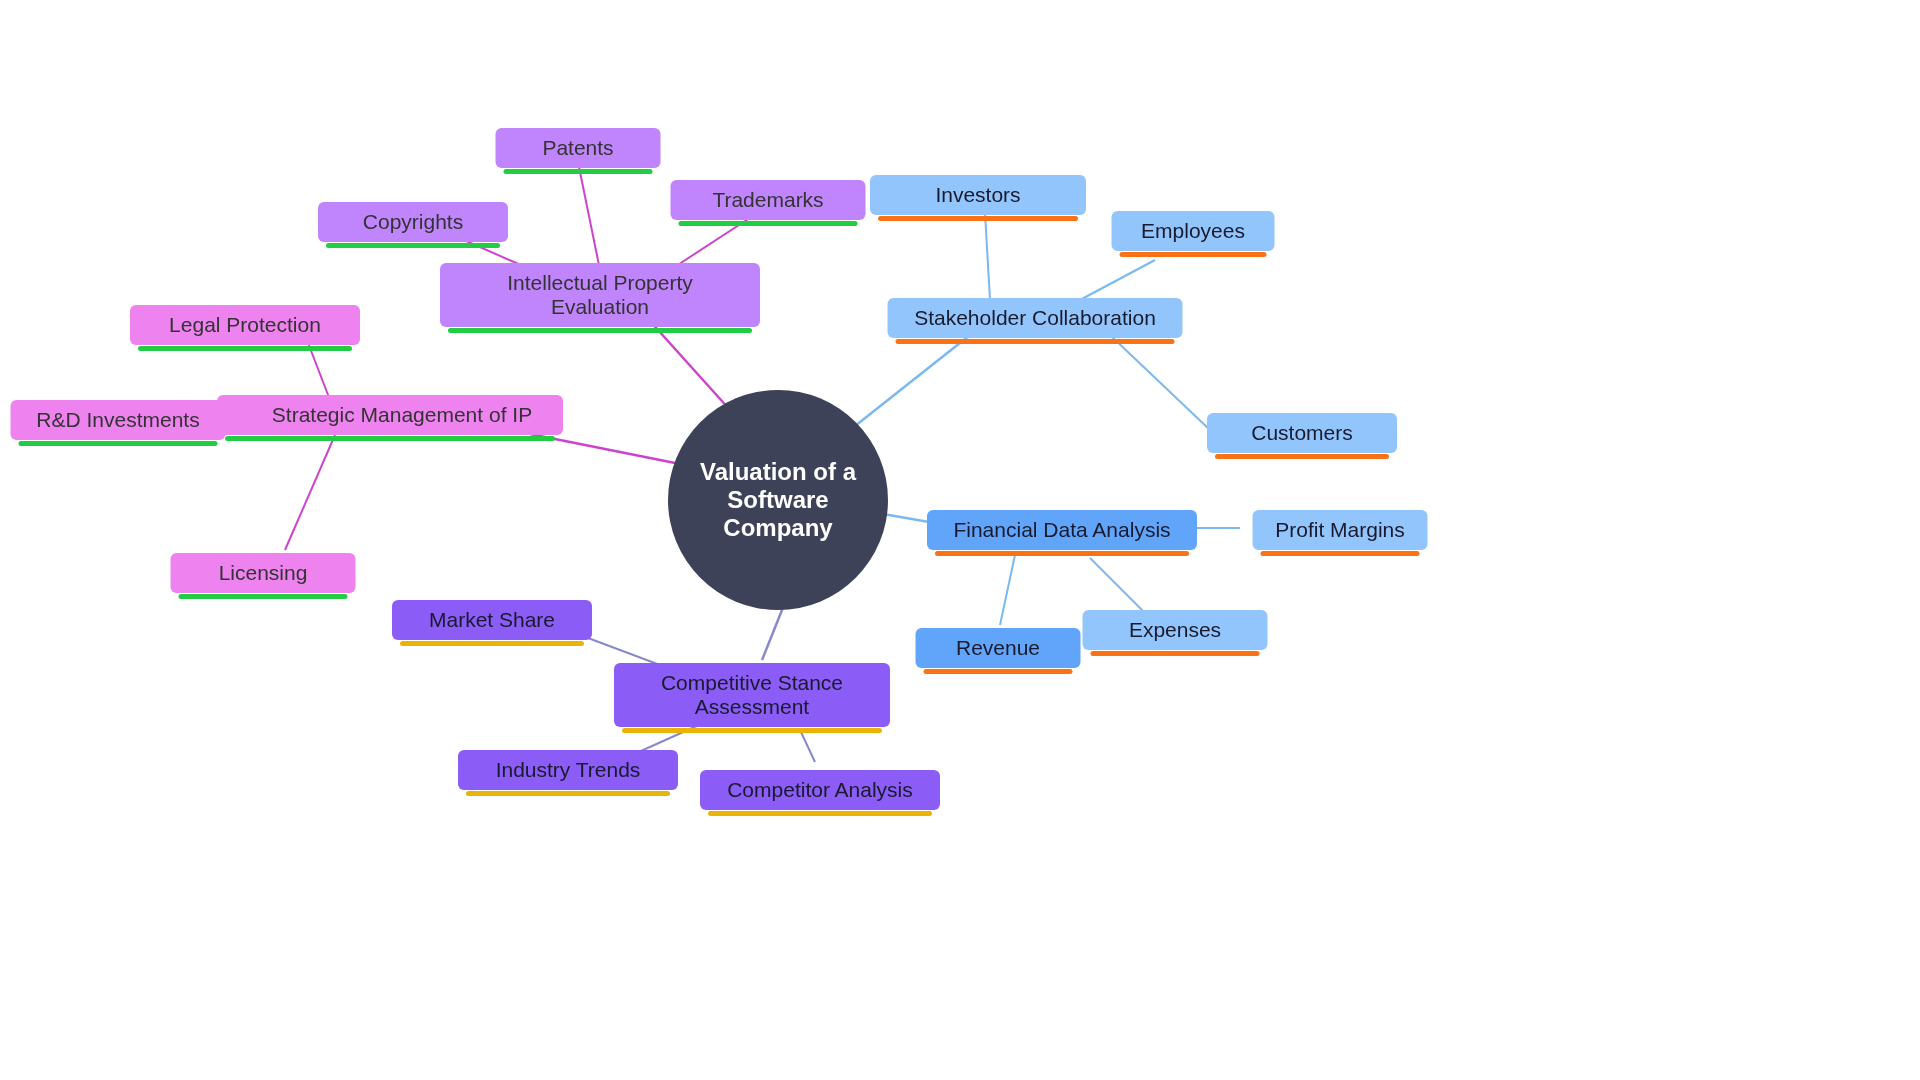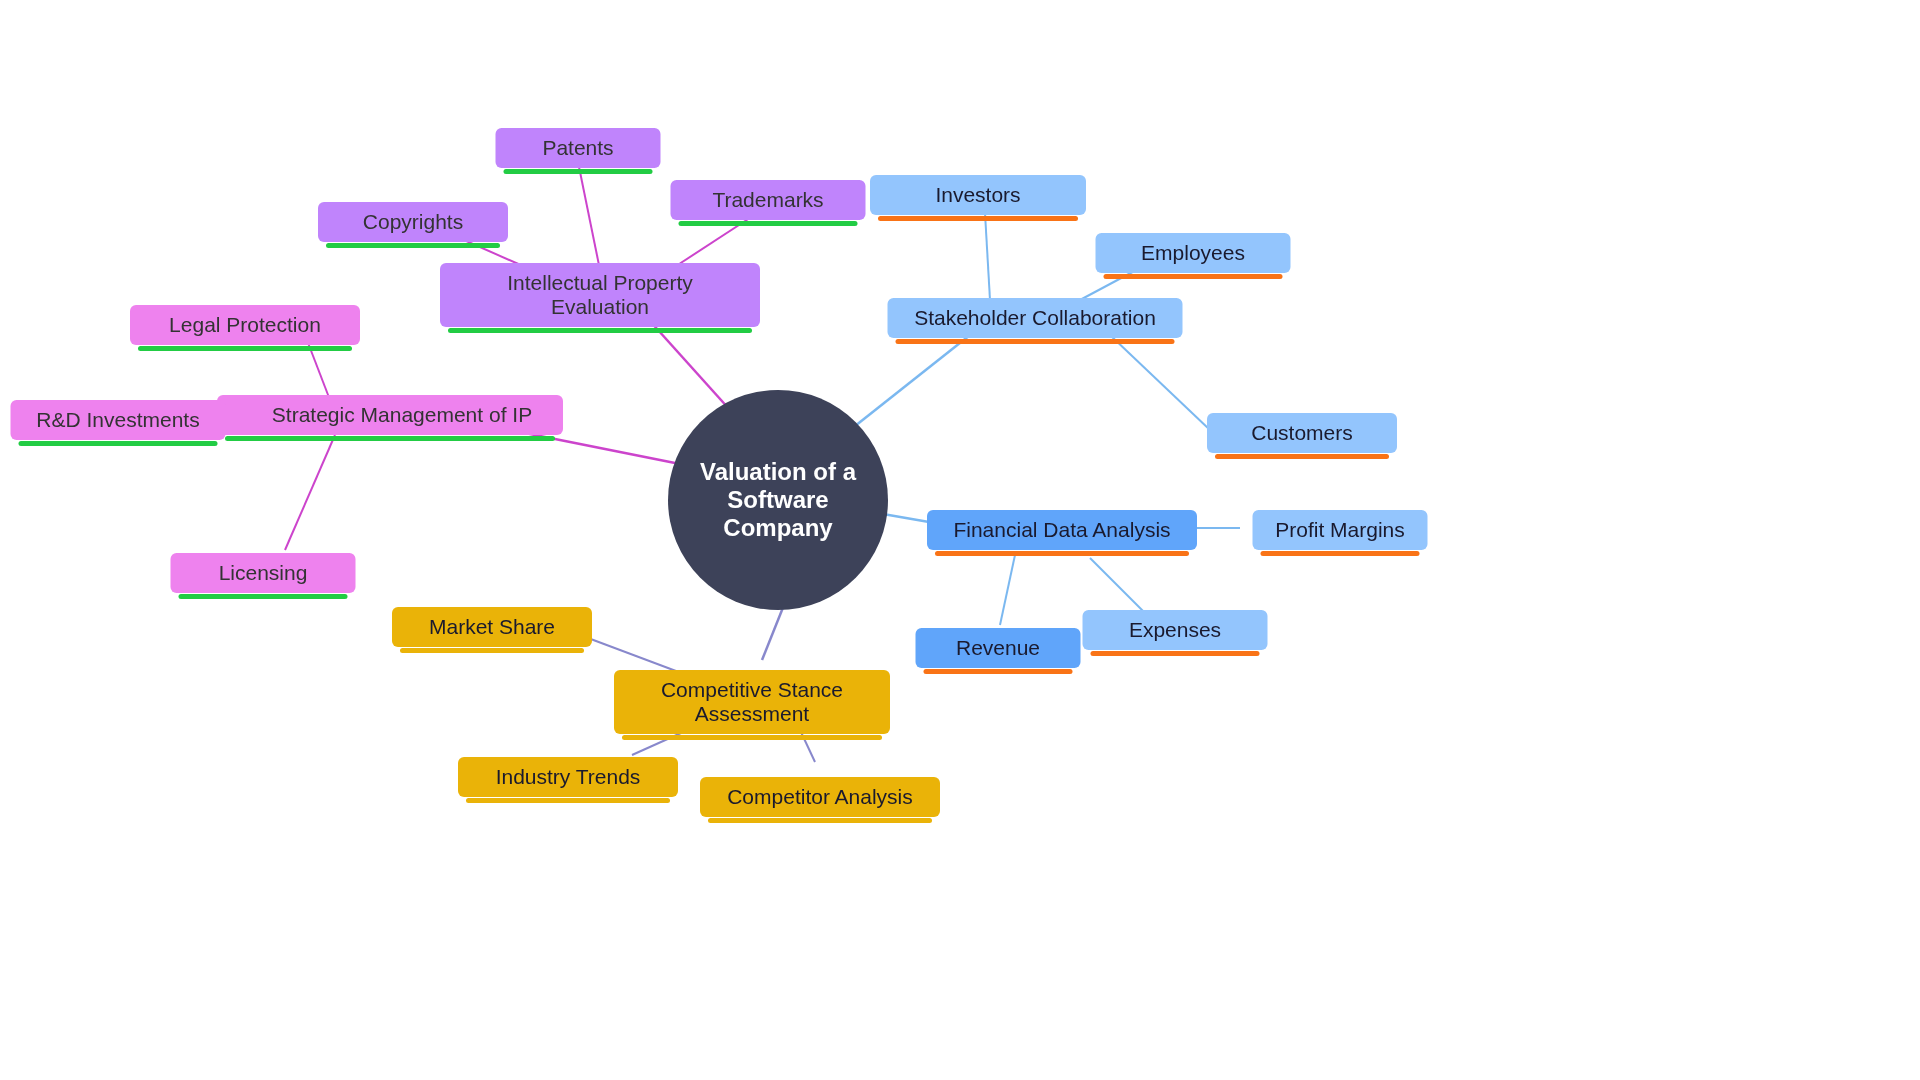--- a/index.html
+++ b/index.html
@@ -87,23 +87,22 @@
     .node-medblue {
       background: #60a5fa;
       color: #1a1a2e;
     }
     .node-medblue::after {
       background: #f97316;
     }
 
     
     .node-indigo {
-      background: #eab308;
+      background: #8b5cf6;
       color: #1a1a2e;
-      margin-top: 7px;
     }
     .node-indigo::after {
       background: #eab308;
     }
 
     
     #node-center { left: 778px; top: 500px; }
 
     
     #node-ip { left: 600px; top: 295px; }
@@ -219,21 +218,21 @@
 </div>
 
 <div class="node node-blue" id="node-stakeholder" style="width:295px; left:1035px; top:318px;">
   <span>Stakeholder Collaboration</span>
 </div>
 
 <div class="node node-blue" id="node-investors" style="width:216px; left:978px; top:195px;">
   <span>Investors</span>
 </div>
 
-<div class="node node-blue" id="node-employees" style="width:195px; left:1193px; top:253px;">
+<div class="node node-blue" id="node-employees" style="width:163px; left:1193px; top:231px;">
   <span>Employees</span>
 </div>
 
 <div class="node node-blue" id="node-customers" style="width:190px; left:1302px; top:433px;">
   <span>Customers</span>
 </div>
 
 <div class="node node-medblue" id="node-financial" style="width:270px; left:1062px; top:530px;">
   <span>Financial Data Analysis</span>
 </div>

